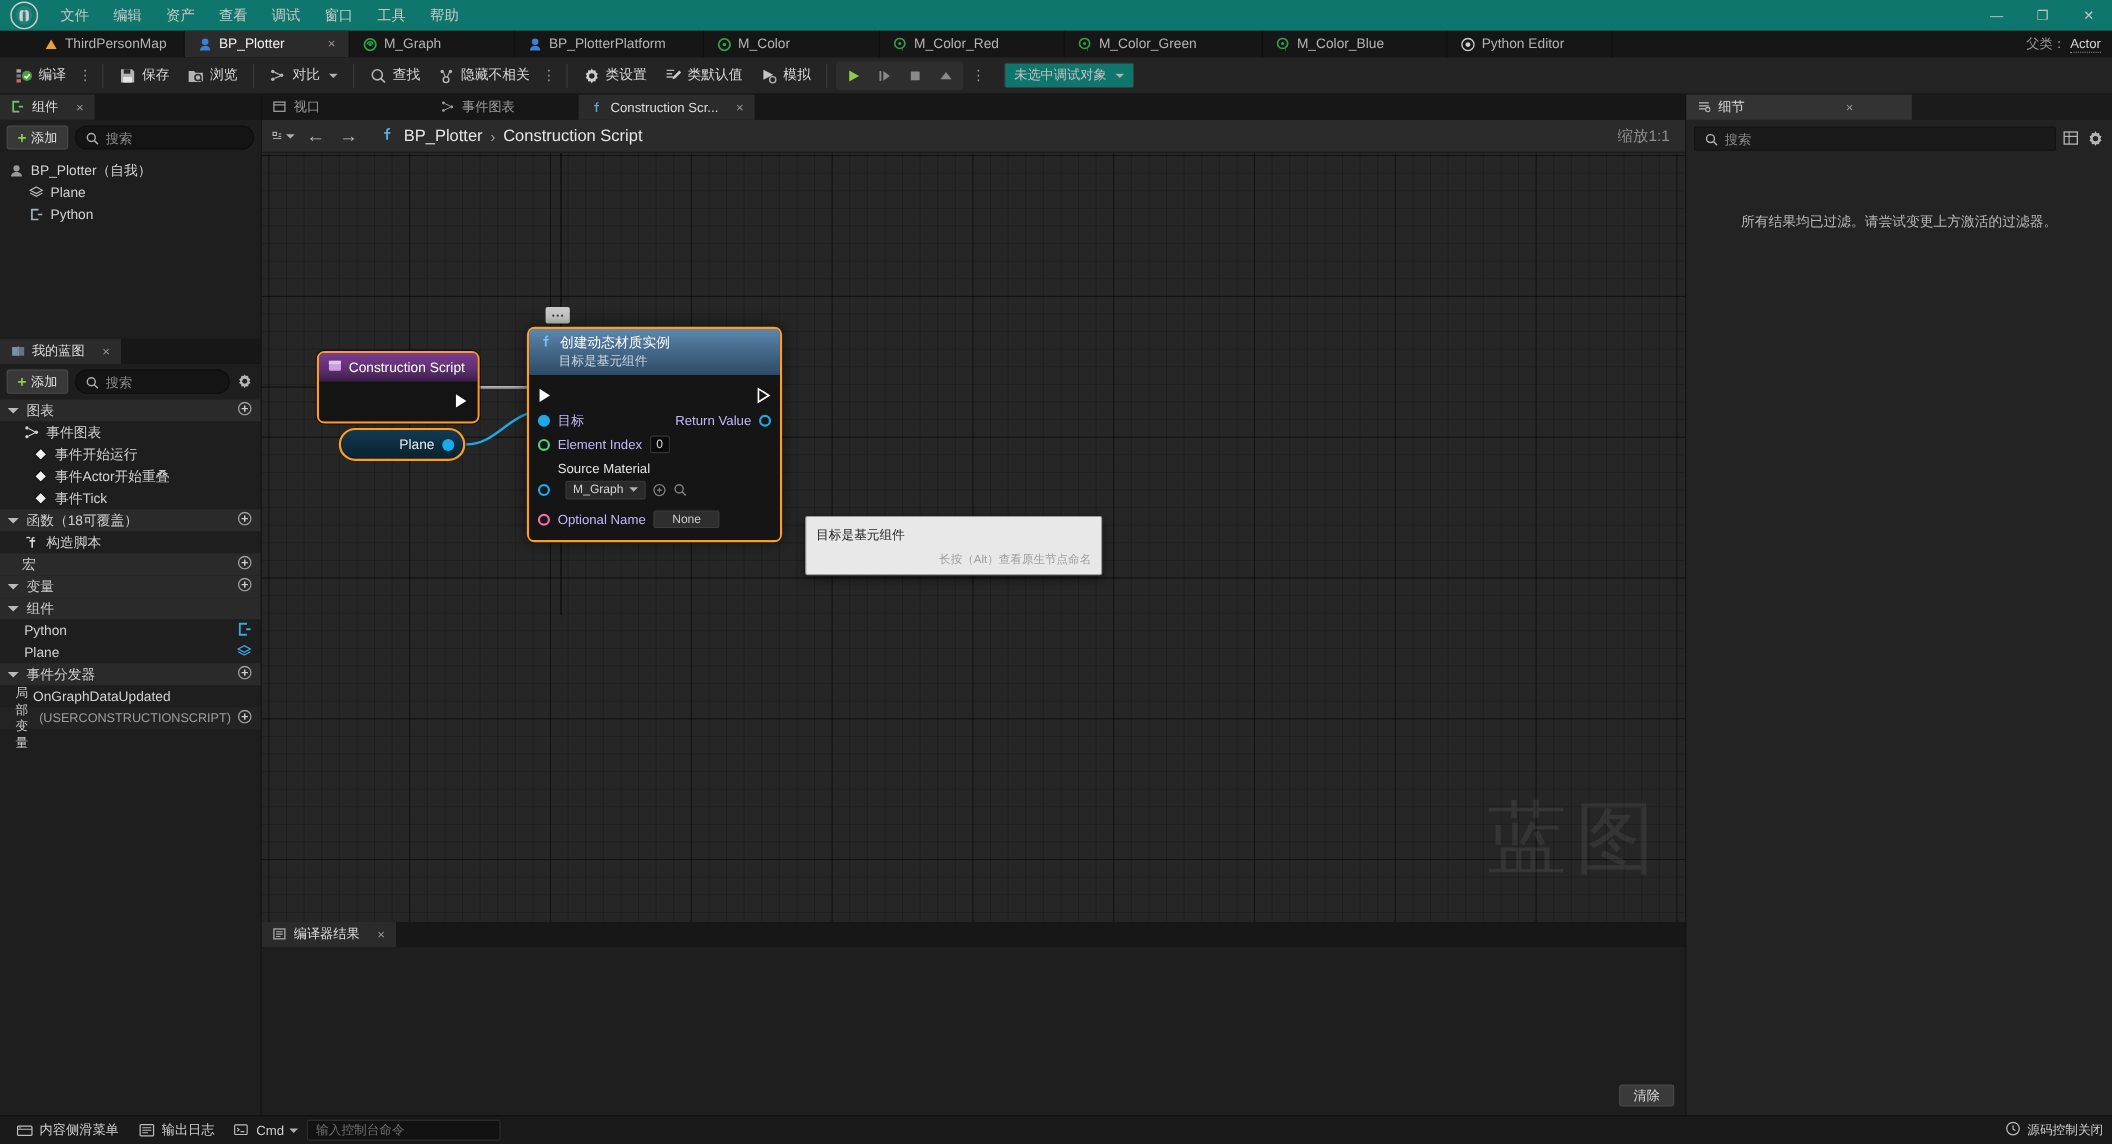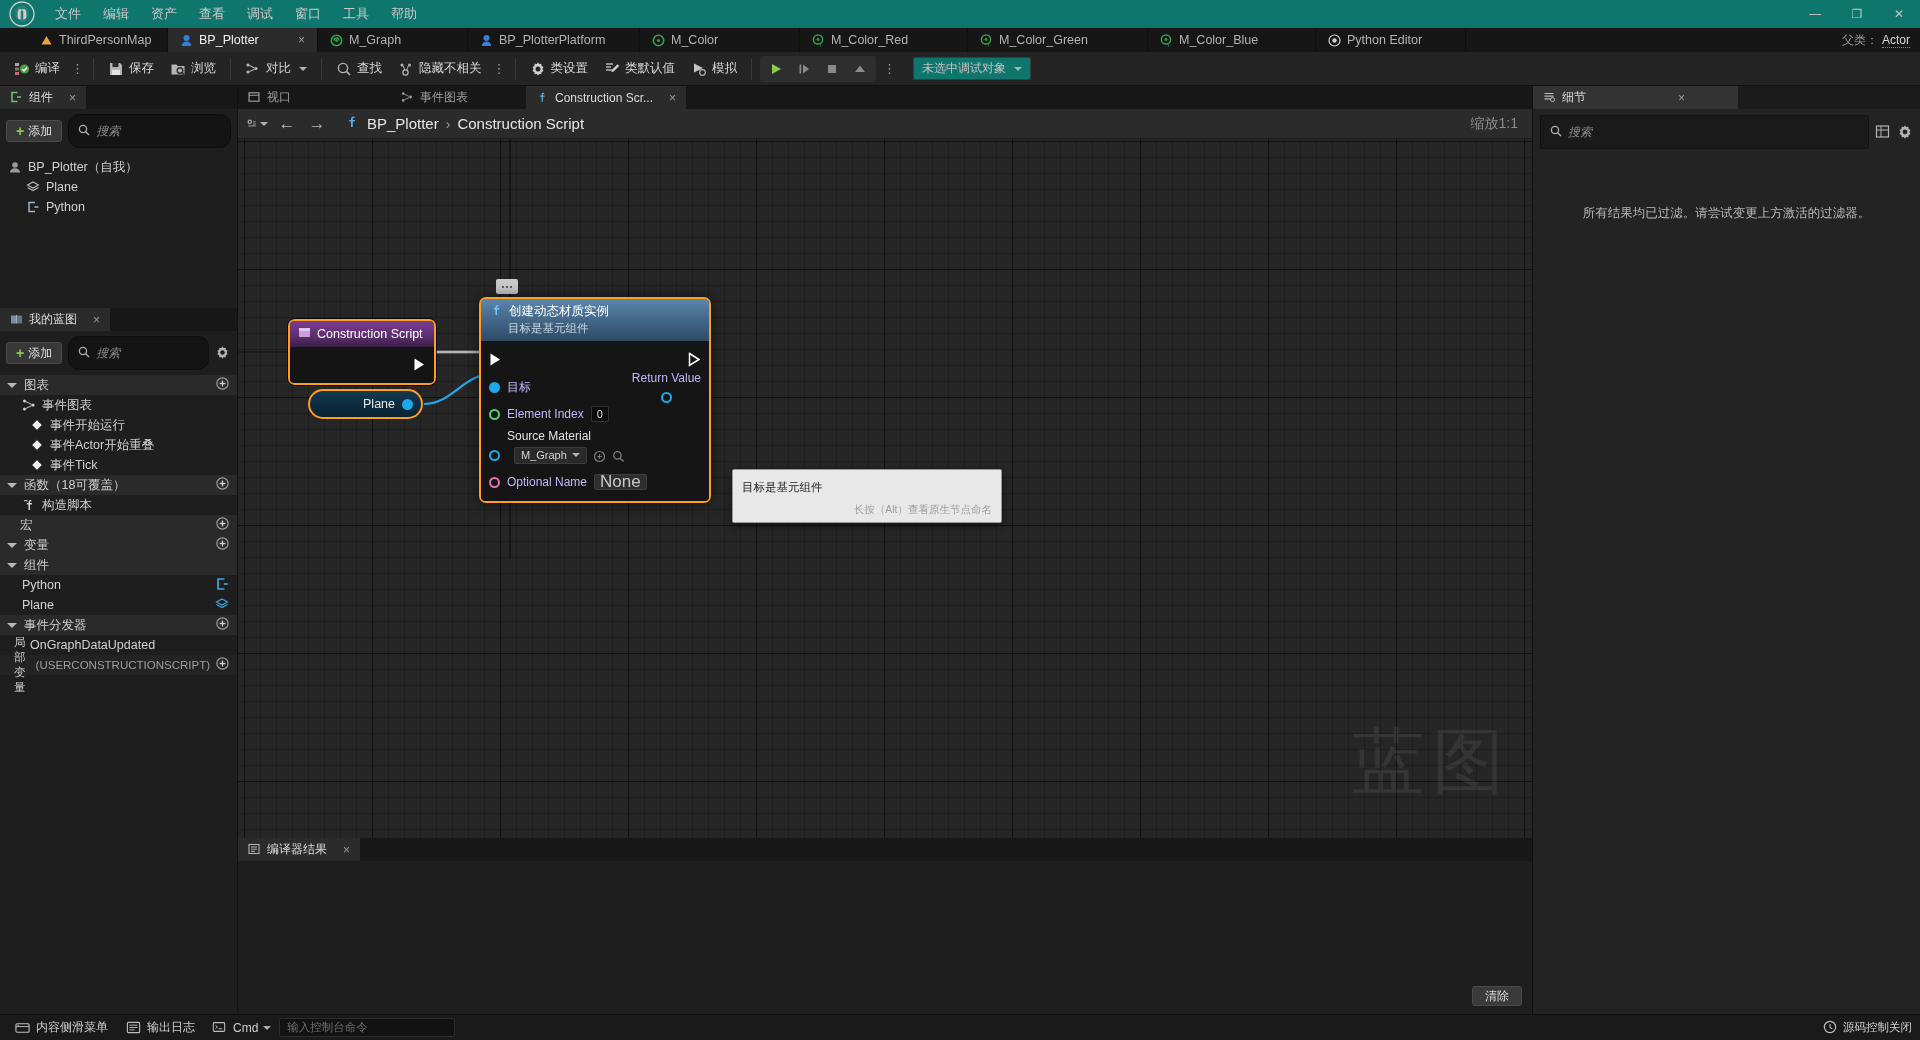--- a/index.html
+++ b/index.html
@@ -90,23 +90,23 @@
 
   
   .srow { display: flex; align-items: center; gap: 6px; padding: 5px 6px; background: #1e1e1e; }
   .add-btn {
     display: flex; align-items: center; gap: 4px; height: 22px; padding: 0 9px;
     background: #383838; border: 1px solid #4a4a4a; border-radius: 3px;
     font-size: 12px; color: #e2e2e2;
   }
   .add-btn .plus { color: #8ccc4b; font-size: 14px; font-weight: bold; line-height: 1; }
   .search-box {
-    flex: 1 1 auto; height: 34px; background: #141414; border: 1px solid #0d0d0d;
-    border-radius: 11px; display: flex; align-items: center; gap: 6px; padding: 0 9px;
-    font-size: 12px; color: #8a8a8a; font-style: italic;
+    flex: 1 1 auto; height: 22px; background: #141414; border: 1px solid #0d0d0d;
+    border-radius: 11px; display: flex; align-items: flex-end; gap: 6px; padding: 0 9px;
+    font-size: 12px; color: #8a8a8a;
   }
   .gear-sm { width: 16px; height: 16px; flex: 0 0 16px; }
 
   
   .tree { padding: 4px 0; font-size: 12.5px; }
   .trow { display: flex; align-items: center; gap: 6px; height: 20px; padding-left: 8px; color: #d2d2d2; }
   .trow.ind1 { padding-left: 26px; }
   .ti { width: 14px; height: 14px; flex: 0 0 14px; }
 
   
@@ -186,36 +186,36 @@
   }
   .node-fn .hdr {
     background: linear-gradient(to bottom, #5c87ac 0%, #466a8c 45%, #2e4a66 100%);
     border-radius: 4px 4px 0 0; padding: 4px 8px 5px 8px;
   }
   .node-fn .hdr .l1 { display: flex; align-items: center; gap: 6px; font-size: 12.5px; color: #ffffff; }
   .node-fn .hdr .l2 { font-size: 11.5px; color: #c7d6e2; padding-left: 19px; margin-top: 1px; }
   .fn-body { background: rgba(20,20,20,0.93); border-radius: 0 0 4px 4px; padding: 6px 0 8px 0; }
   .prow { display: flex; align-items: center; min-height: 22px; padding: 0 8px; gap: 6px; }
   .prow .lft { display: flex; align-items: center; gap: 7px; }
-  .prow .rgt { margin-left: auto; display: flex; align-items: center; gap: 7px; flex-direction: column; }
+  .prow .rgt { margin-left: auto; display: flex; align-items: center; gap: 7px; }
   .plabel { font-size: 12px; color: #c4b5fd; }
   .pin-circle { width: 11px; height: 11px; border-radius: 50%; flex: 0 0 11px; }
   .pin-circle.filled-blue { background: #1fa8e8; }
   .pin-circle.hollow-green { border: 2.5px solid #4fd17a; background: transparent; }
   .pin-circle.hollow-blue { border: 2.5px solid #1fa8e8; background: transparent; }
   .pin-circle.hollow-pink { border: 2.5px solid #f06ea9; background: transparent; }
   .numbox {
     background: #0b0b0b; border: 1px solid #343434; border-radius: 2px;
     min-width: 18px; height: 16px; font-size: 11px; color: #dcdcdc;
     display: flex; align-items: center; justify-content: center; padding: 0 4px;
   }
   .namebox {
     background: #2e2e2e; border: 1px solid #3d3d3d; border-radius: 2px;
-    min-width: 30px; height: 16px; font-size: 17px; color: #c9c9c9;
-    display: flex; align-items: center; padding: 0 5px;
+    min-width: 30px; height: 16px; font-size: 11px; color: #c9c9c9;
+    display: flex; align-items: center; padding: 0 16px;
   }
   .matrow { padding: 0 8px; display: flex; align-items: center; gap: 6px; min-height: 22px; }
   .matsel {
     background: #2a2a2a; border: 1px solid #3b3b3b; border-radius: 2px; height: 17px;
     display: flex; align-items: center; gap: 5px; padding: 0 6px; font-size: 11px; color: #d6d6d6;
   }
   .mini-ico { width: 13px; height: 13px; opacity: .8; }
   .srcmat-label { font-size: 12px; color: #e4e4e4; padding: 0 8px 1px 26px; }
 
   .comment-tag {

